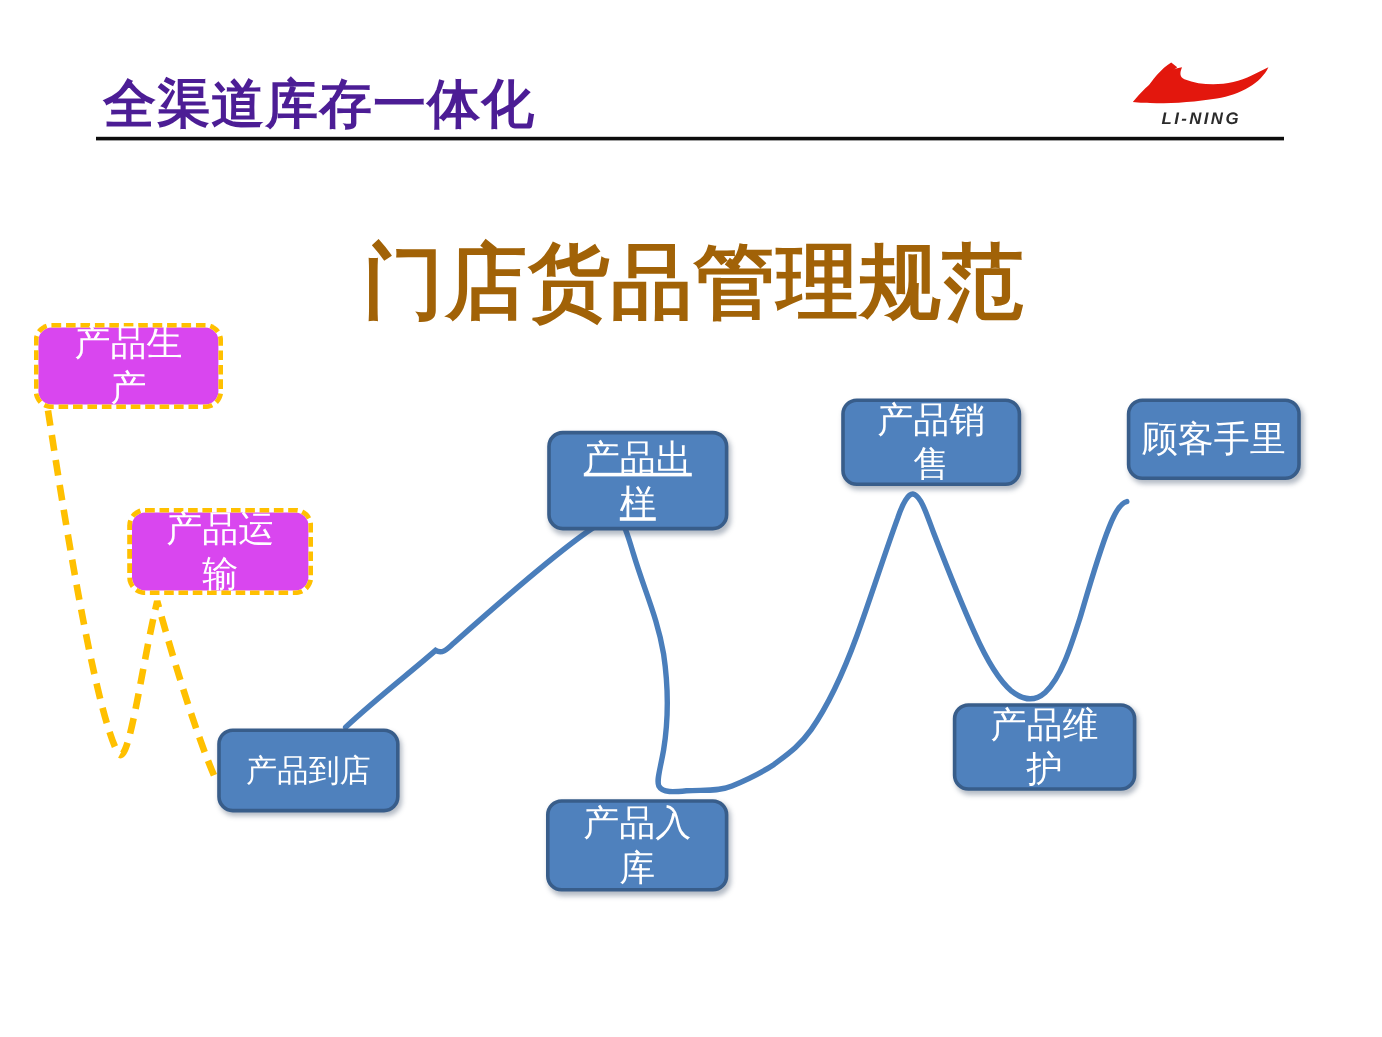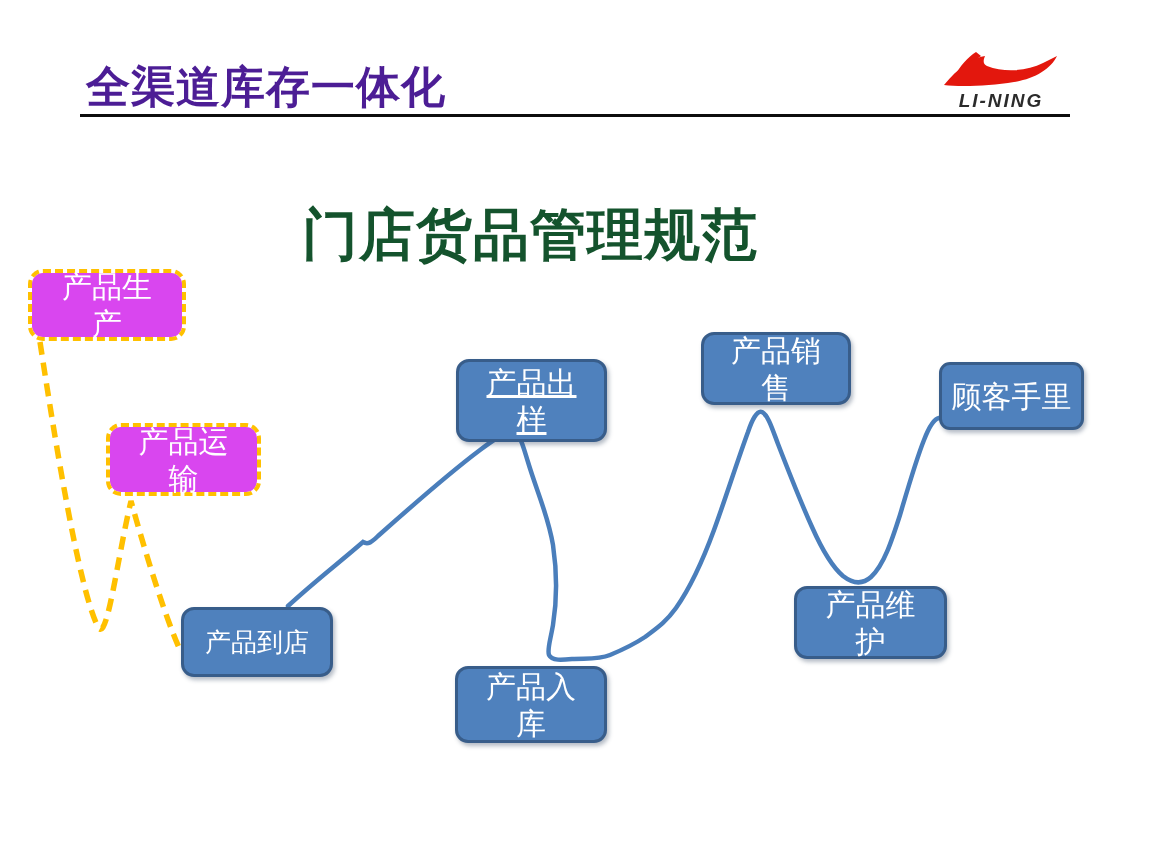--- a/index.html
+++ b/index.html
@@ -13,27 +13,27 @@
     font-size:44px;font-weight:700;color:#4c1d95;letter-spacing:1px;
     font-family:"Liberation Sans","DejaVu Sans",sans-serif;
   }
   .header-rule{
     position:absolute;left:80px;top:114px;width:990px;height:3px;background:#0d0d0d;
   }
   .logo-wrap{position:absolute;left:936px;top:50px;width:130px;height:62px;}
   .logo-swoosh{position:absolute;left:2px;top:0;width:124px;height:40px;}
   .logo-text{
     position:absolute;left:0;top:40px;width:130px;text-align:center;
-    font-size:19px;font-weight:700;font-style:italic;letter-spacing:2px;
+    font-size:14px;font-weight:700;font-style:italic;letter-spacing:2px;
     color:#2b2b2b;font-family:"Liberation Sans","DejaVu Sans",sans-serif;
   }
   
   .main-title{
     position:absolute;left:302px;top:186px;
-    font-size:56px;line-height:98px;font-weight:900;color:#14532d;
+    font-size:68px;line-height:98px;font-weight:900;color:#a16207;
     letter-spacing:1px;white-space:nowrap;
     font-family:"Liberation Sans","DejaVu Sans",sans-serif;
     text-align:right;
   }
   
   .curves{position:absolute;left:0;top:0;width:1152px;height:864px;z-index:1;}
   
   .node{
     position:absolute;z-index:2;box-sizing:border-box;
     display:flex;flex-direction:column;align-items:center;justify-content:center;
@@ -49,21 +49,21 @@
     background:#d946ef;background-clip:padding-box;
     border:4px dashed #ffc000;border-radius:15px;
   }
   .n-production{left:28px;top:269px;width:158px;height:72px;}
   .n-transport{left:106px;top:423px;width:155px;height:73px;}
   .n-arrive{left:181px;top:607px;width:152px;height:70px;font-size:26px;}
   .n-display{left:456px;top:359px;width:151px;height:83px;text-decoration:underline;}
   .n-warehouse{left:455px;top:666px;width:152px;height:77px;}
   .n-sales{left:701px;top:332px;width:150px;height:73px;}
   .n-maintain{left:794px;top:586px;width:153px;height:73px;}
-  .n-customer{left:939px;top:362px;width:145px;height:68px;font-size:30px;border-radius:11px;}
+  .n-customer{left:939px;top:332px;width:145px;height:68px;font-size:30px;}
 </style>
 </head>
 <body>
 
 <div class="slide">
 
   <div class="header-title">全渠道库存一体化</div>
   <div class="header-rule"></div>
 
   <div class="logo-wrap">

